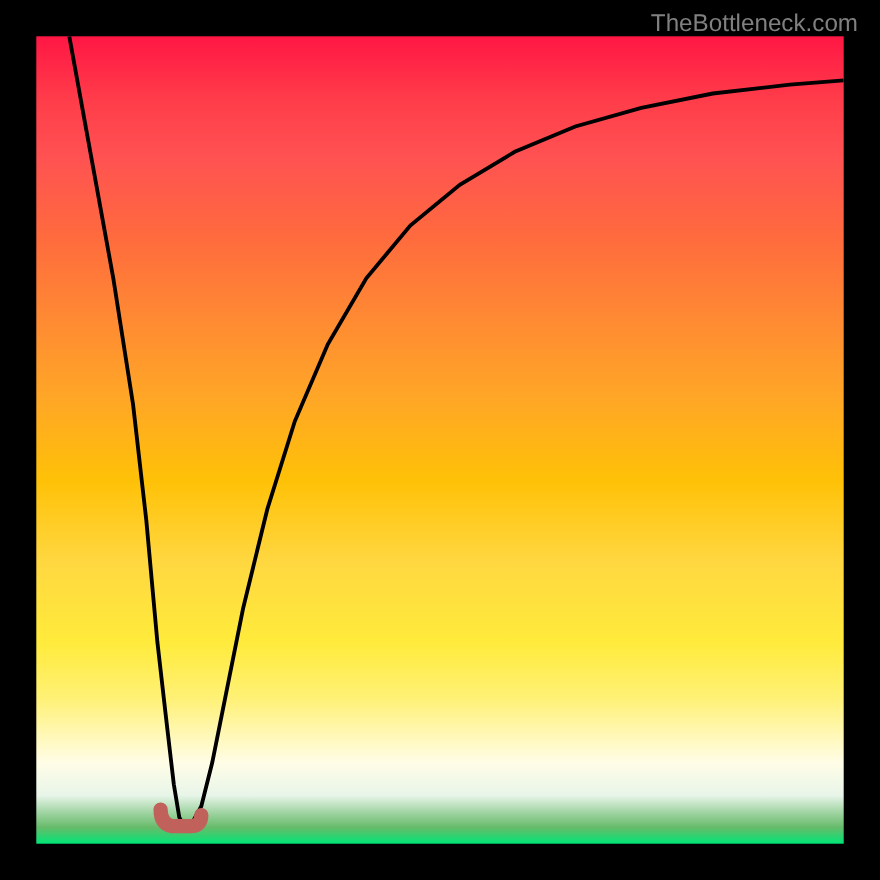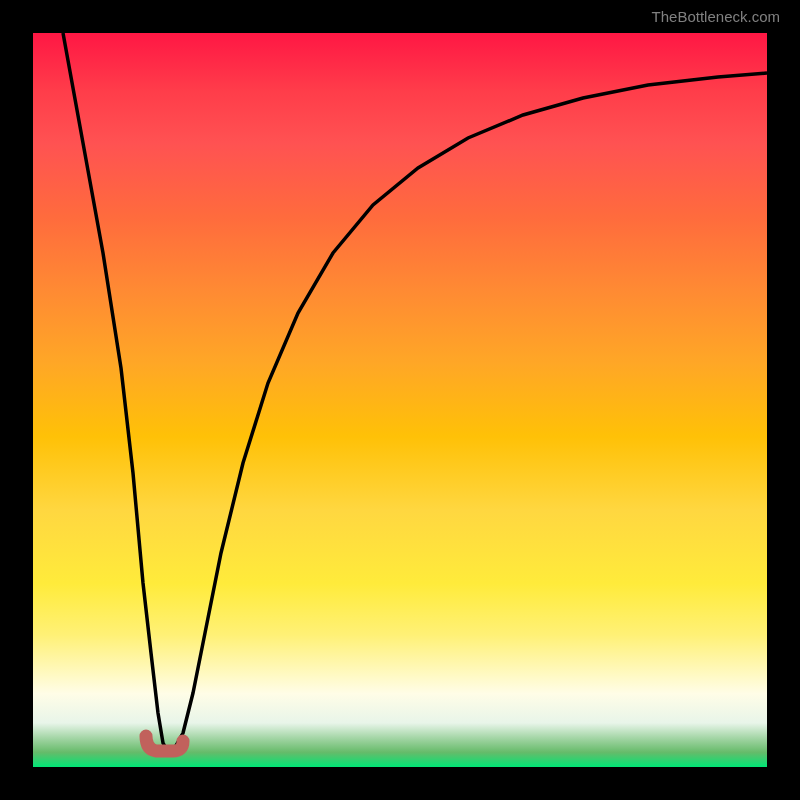--- a/index.html
+++ b/index.html
@@ -13,21 +13,21 @@
       background: #000;
       position: relative;
       overflow: hidden;
     }
     .watermark {
       position: absolute;
       top: 8px;
       right: 20px;
       color: #808080;
       font-family: Arial, sans-serif;
-      font-size: 15px;
+      font-size: 22px;
       font-weight: normal;
       z-index: 10;
     }
     .plot-area {
       position: absolute;
       left: 33px;
       top: 33px;
       width: 734px;
       height: 734px;
       background: linear-gradient(to bottom,

